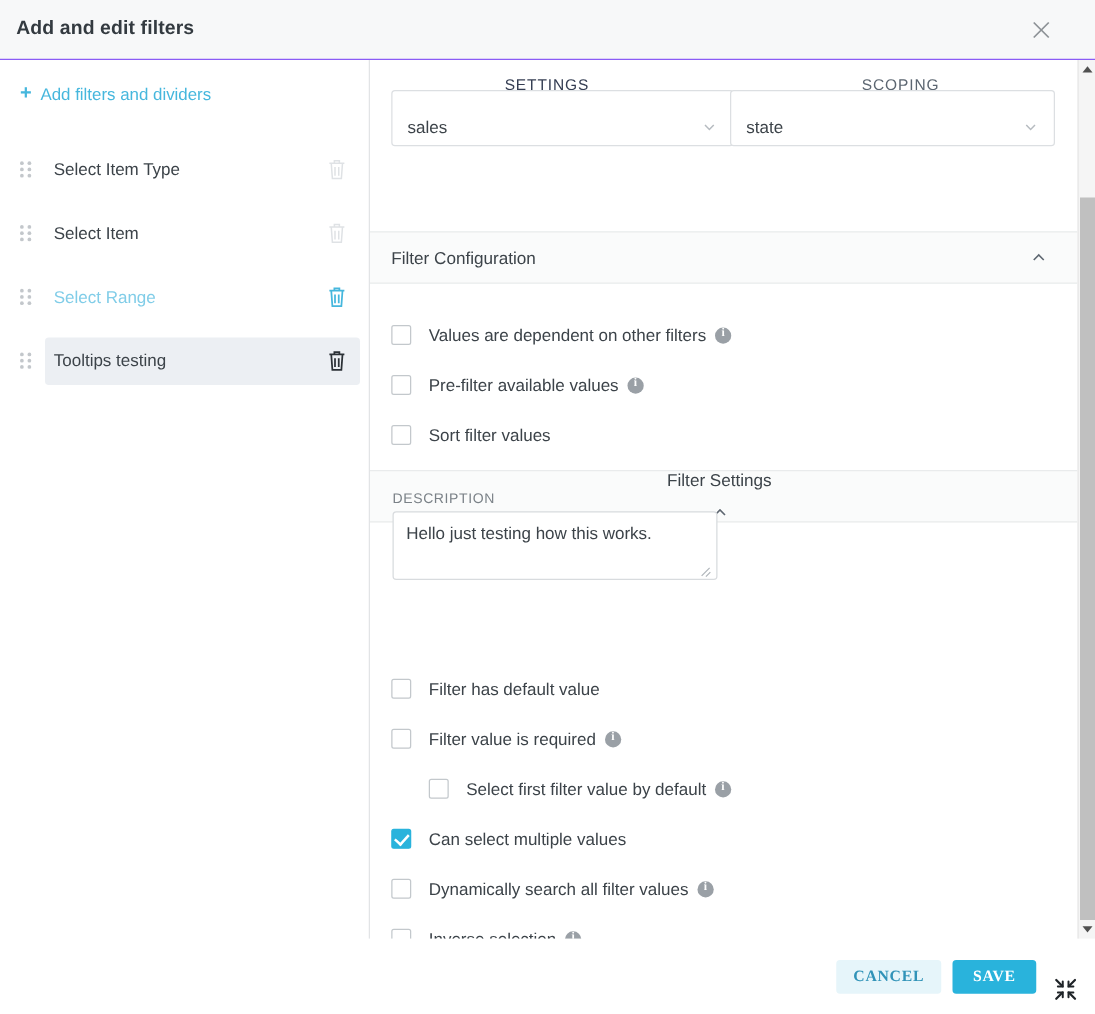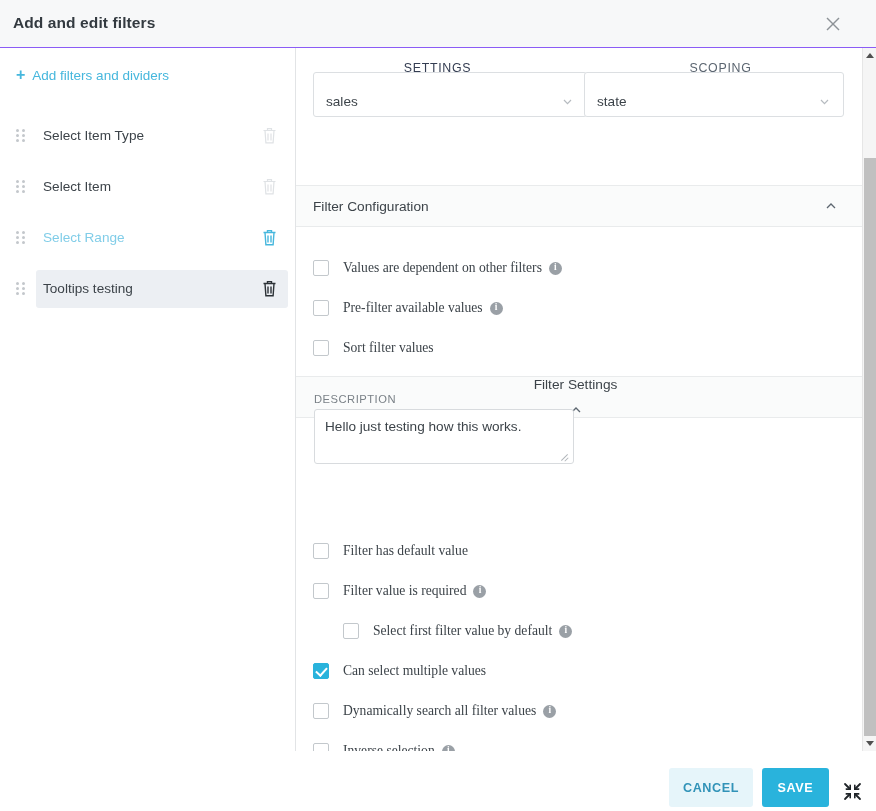--- a/index.html
+++ b/index.html
@@ -257,21 +257,20 @@
     left: 4px; top: 1px;
     width: 5px; height: 9px;
     border: solid #fff;
     border-width: 0 2px 2px 0;
     transform: rotate(42deg);
   }
   .cb-label {
     font-size: 13.6px;
     color: #3c4349;
     white-space: nowrap;
-    font-family: Liberation Serif, serif;
   }
   .info-icon {
     width: 13px; height: 13px;
     border-radius: 50%;
     background: #9aa0a6;
     color: #fff;
     font-size: 9.5px;
     font-weight: bold;
     font-family: "Liberation Serif", serif;
     display: inline-flex;
@@ -357,28 +356,28 @@
   
   .footer {
     position: absolute;
     left: 0; top: 751px;
     width: 876px; height: 60px;
     background: #ffffff;
   }
   .btn {
     position: absolute;
     top: 17px;
-    height: 39px;
+    height: 27px;
     border-radius: 3px;
     border: none;
     font-size: 12.6px;
     letter-spacing: 0.6px;
     font-weight: bold;
     cursor: pointer;
-    font-family: Liberation Sans, sans-serif;
+    font-family: Liberation Serif, serif;
   }
   .btn-cancel {
     left: 669px; width: 84px;
     background: #e6f5fa;
     color: #3193b8;
   }
   .btn-save {
     left: 762px; width: 67px;
     background: #29b3dc;
     color: #ffffff;

